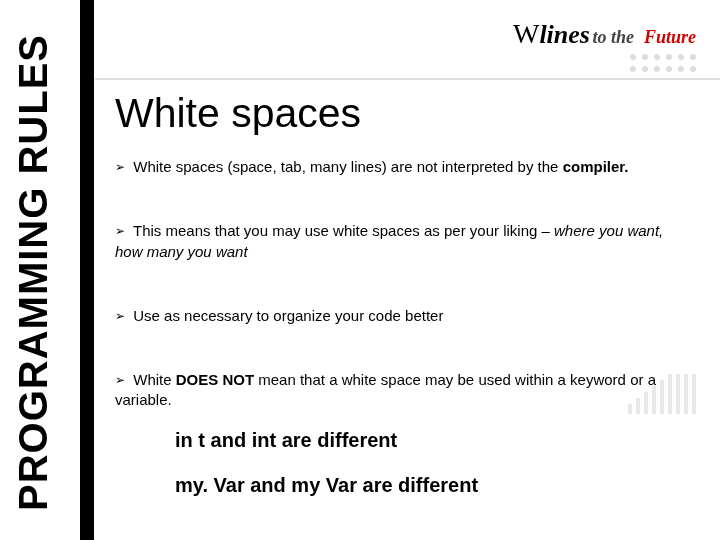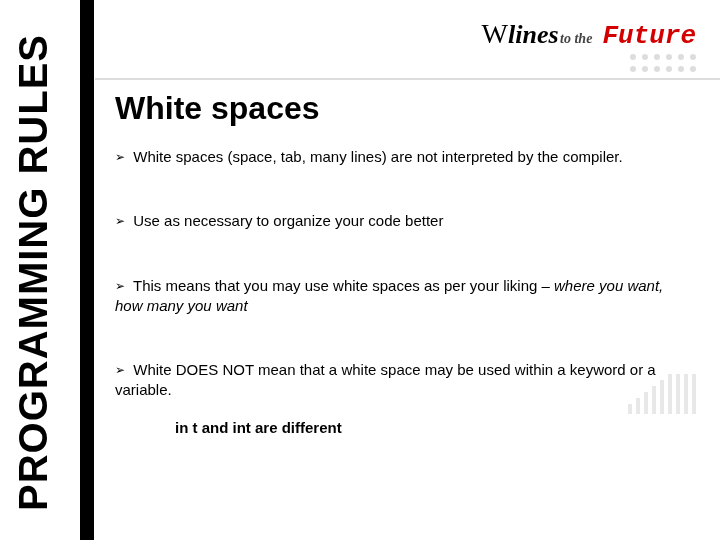--- a/index.html
+++ b/index.html
@@ -26,26 +26,26 @@
     display: flex; align-items: baseline; gap: 6px;
   }
   .welcome {
     font-family: 'Times New Roman', Times, serif;
     font-style: italic;
     font-size: 26px;
     color: #000;
     font-weight: 600;
   }
   .welcome .big { font-style: normal; font-size: 28px; font-weight: 400; }
-  .tothe { font-family: 'Times New Roman', serif; font-style: italic; font-size: 14px; color: #444; margin-left: -2px; }
+  .tothe { font-family: 'Times New Roman', serif; font-style: italic; font-size: 18px; color: #444; margin-left: -2px; }
   .future {
-    font-family: Liberation Mono, monospace;
+    font-family: Liberation Serif, serif;
     font-style: italic;
     font-weight: 700;
-    font-size: 26px;
+    font-size: 18px;
     color: #d40000;
     margin-left: 4px;
   }
   .dots {
     position: absolute;
     top: 54px; right: 24px;
     line-height: 12px;
   }
   .dots .row { display: flex; gap: 6px; }
   .dots .d { width: 6px; height: 6px; border-radius: 50%; background: #ddd; }
@@ -60,44 +60,44 @@
   .hrule {
     position: absolute;
     top: 78px; left: 95px; right: 0;
     height: 2px; background: #ddd;
   }
   .content {
     position: absolute;
     left: 115px; top: 90px; right: 30px;
   }
   .title {
-    font-size: 32px;
-    font-weight: 700;
+    font-size: 41px;
+    font-weight: 400;
     color: #000;
     margin-bottom: 20px;
   }
   .bullet {
     font-size: 15px;
     line-height: 1.35;
     margin-bottom: 44px;
     color: #000;
   }
   .bullet .arrow {
     display: inline-block;
     font-size: 12px;
     margin-right: 4px;
     vertical-align: 1px;
   }
   .sub {
     margin-left: 60px;
-    font-size: 15px;
+    font-size: 20px;
     font-weight: 700;
     margin-bottom: 22px;
   }
-  .b1 b, .b4 b { font-weight: 400; }
+  .b1 b, .b4 b { font-weight: 700; }
   .b2 i { font-style: italic; }
 </style>
 </head>
 <body>
 
 <div class="slide">
   <div class="vbar"></div>
   <div class="sidebar-text">PROGRAMMING RULES</div>
 
   <div class="header">
@@ -139,30 +139,31 @@
   <div class="hrule"></div>
 
   <div class="content">
     <div class="title">White spaces</div>
 
     <div class="bullet b1">
       <span class="arrow">➢</span>
       <span>White spaces (space, tab, many lines) are not interpreted by the </span><b>compiler.</b><span></span>
     </div>
 
+    <div class="bullet b2">
+      <span class="arrow">➢</span>
+      <span>This means that you may use white spaces as per your liking – </span><i>where you want, how many you want</i><span></span>
+    </div>
+
     <div class="bullet b3">
       <span class="arrow">➢</span>
       <span>Use as necessary to organize your code better</span>
-    </div>
-
-    <div class="bullet b2">
-      <span class="arrow">➢</span>
-      <span>This means that you may use white spaces as per your liking – </span><i>where you want, how many you want</i><span></span>
     </div>
 
     <div class="bullet b4" style="margin-bottom:18px;">
       <span class="arrow">➢</span>
       <span>White </span><b>DOES NOT</b><span> mean that a white space may be used within a keyword or a variable.</span>
     </div>
 
     <div class="sub">in t  and int are different</div>
+    <div class="sub">my. Var and my Var are different</div>
   </div>
 </div>
 
 </body></html>

